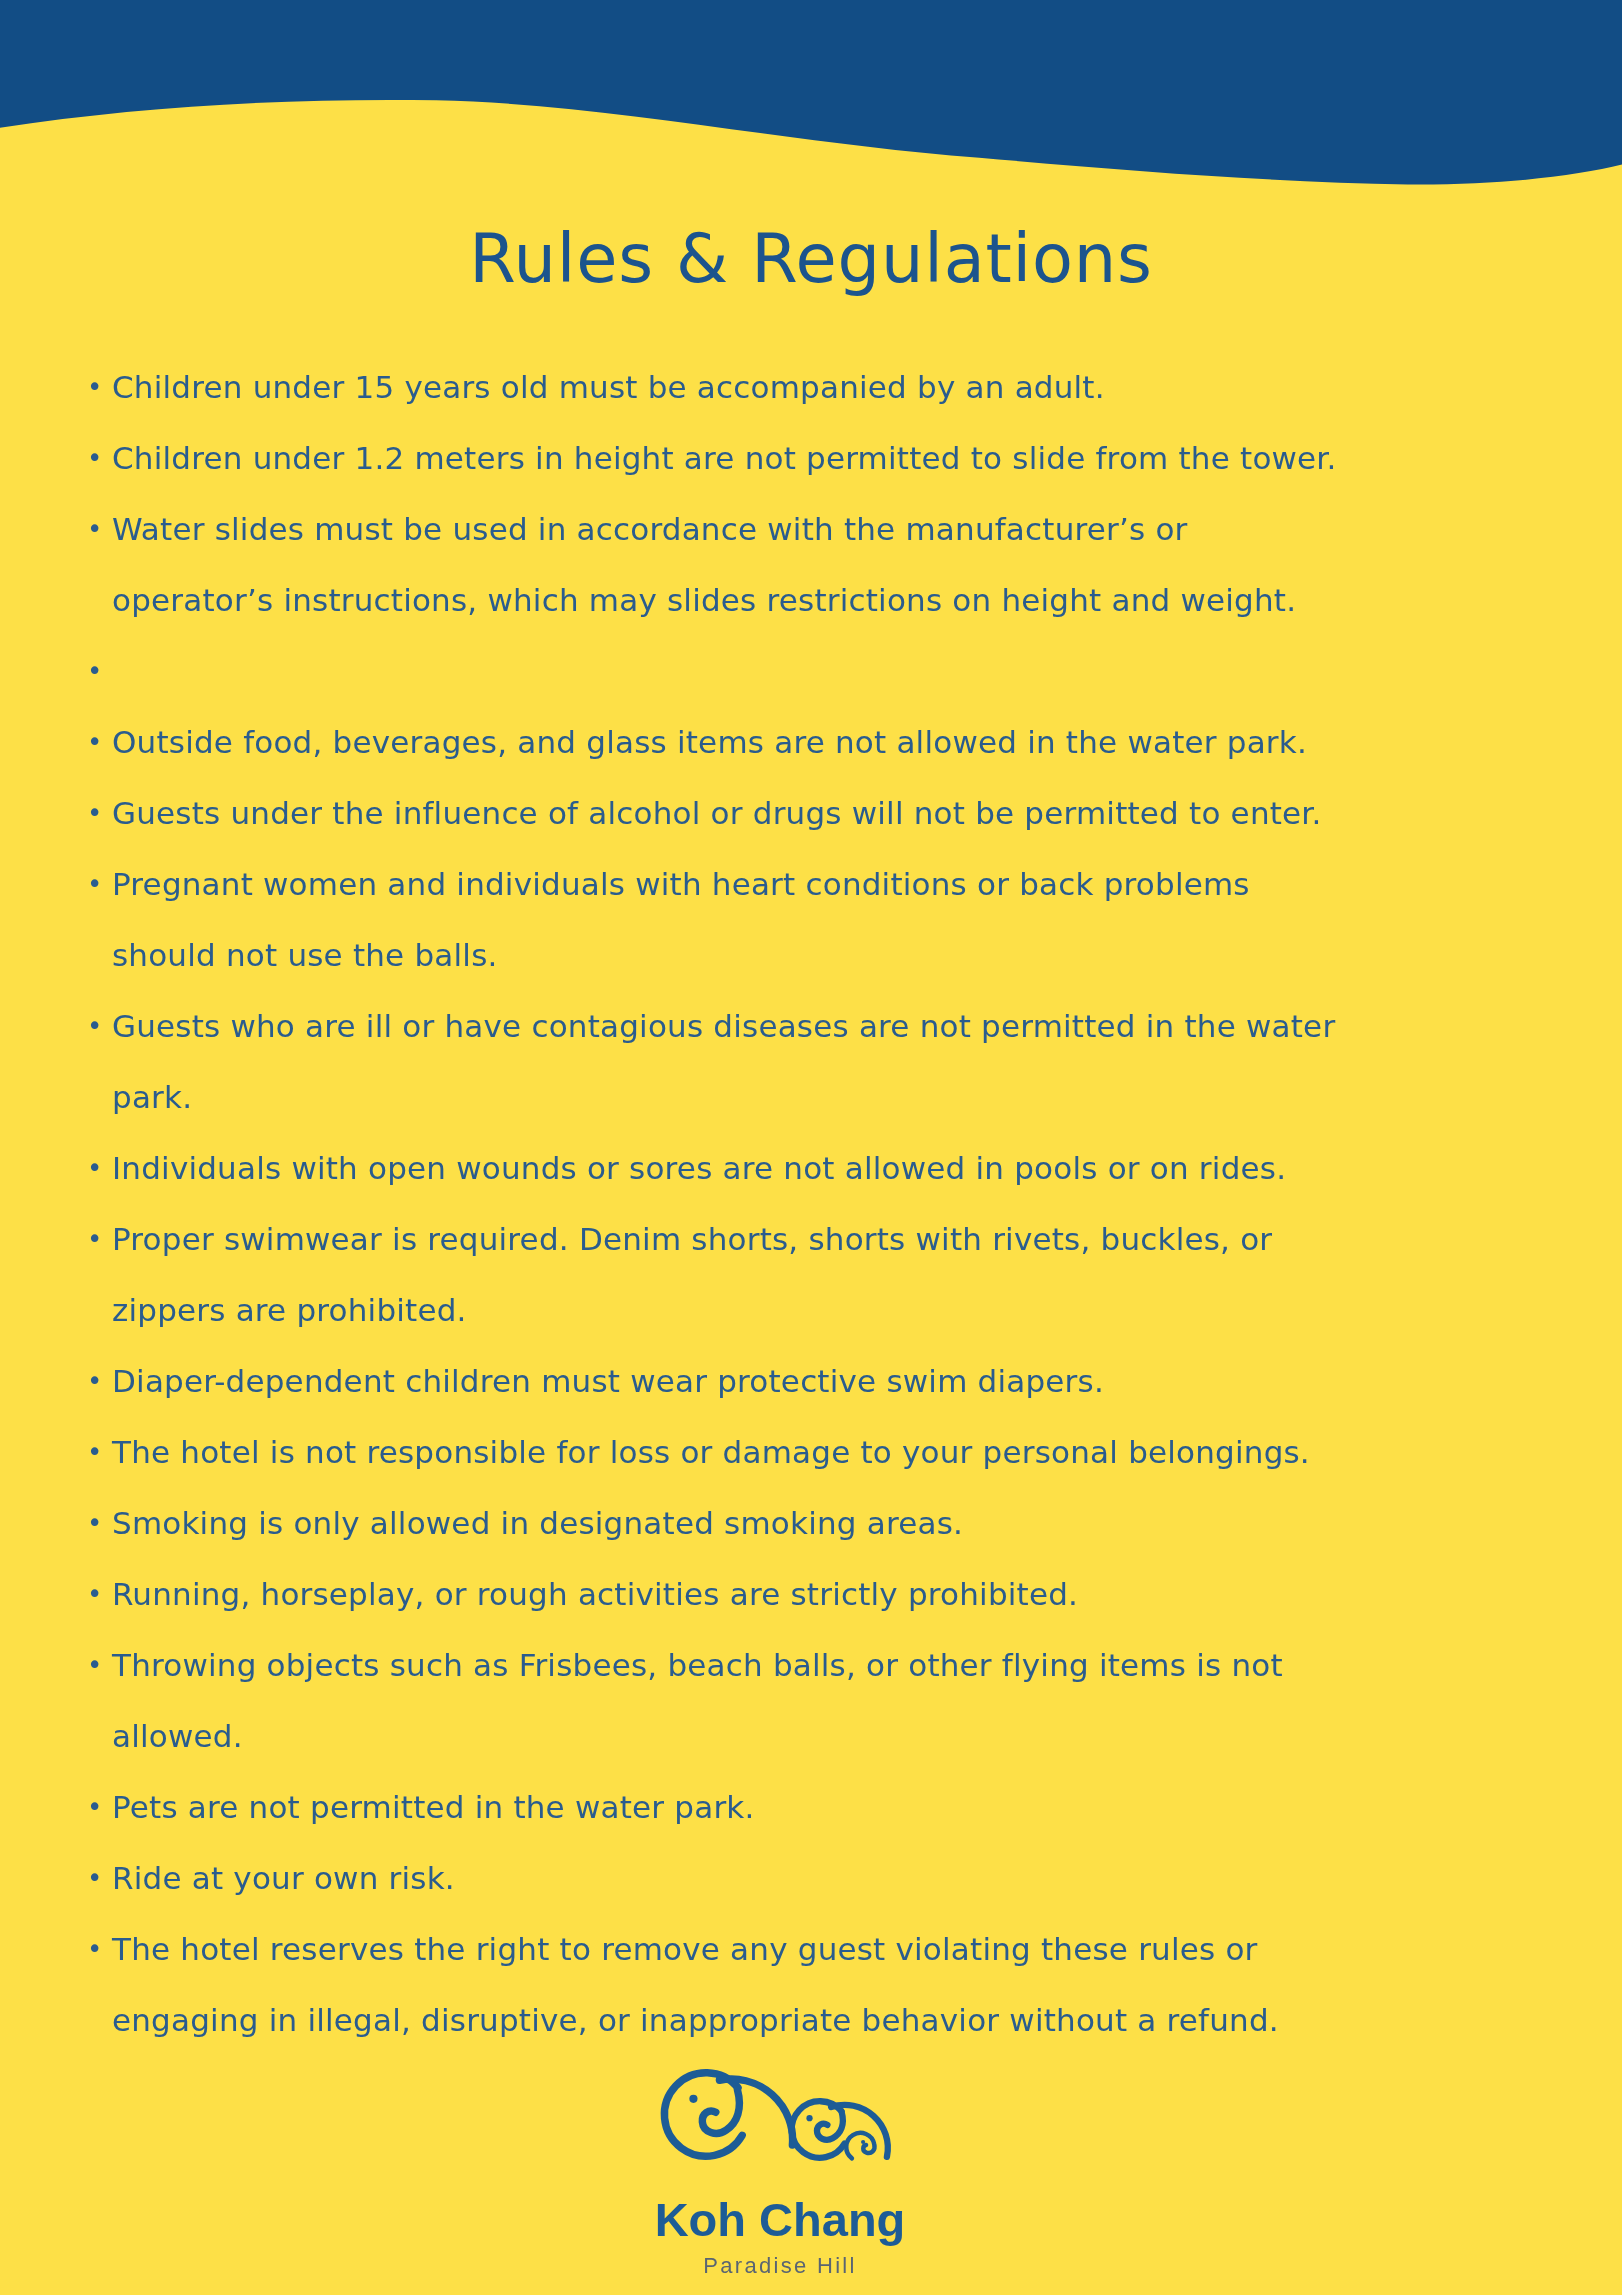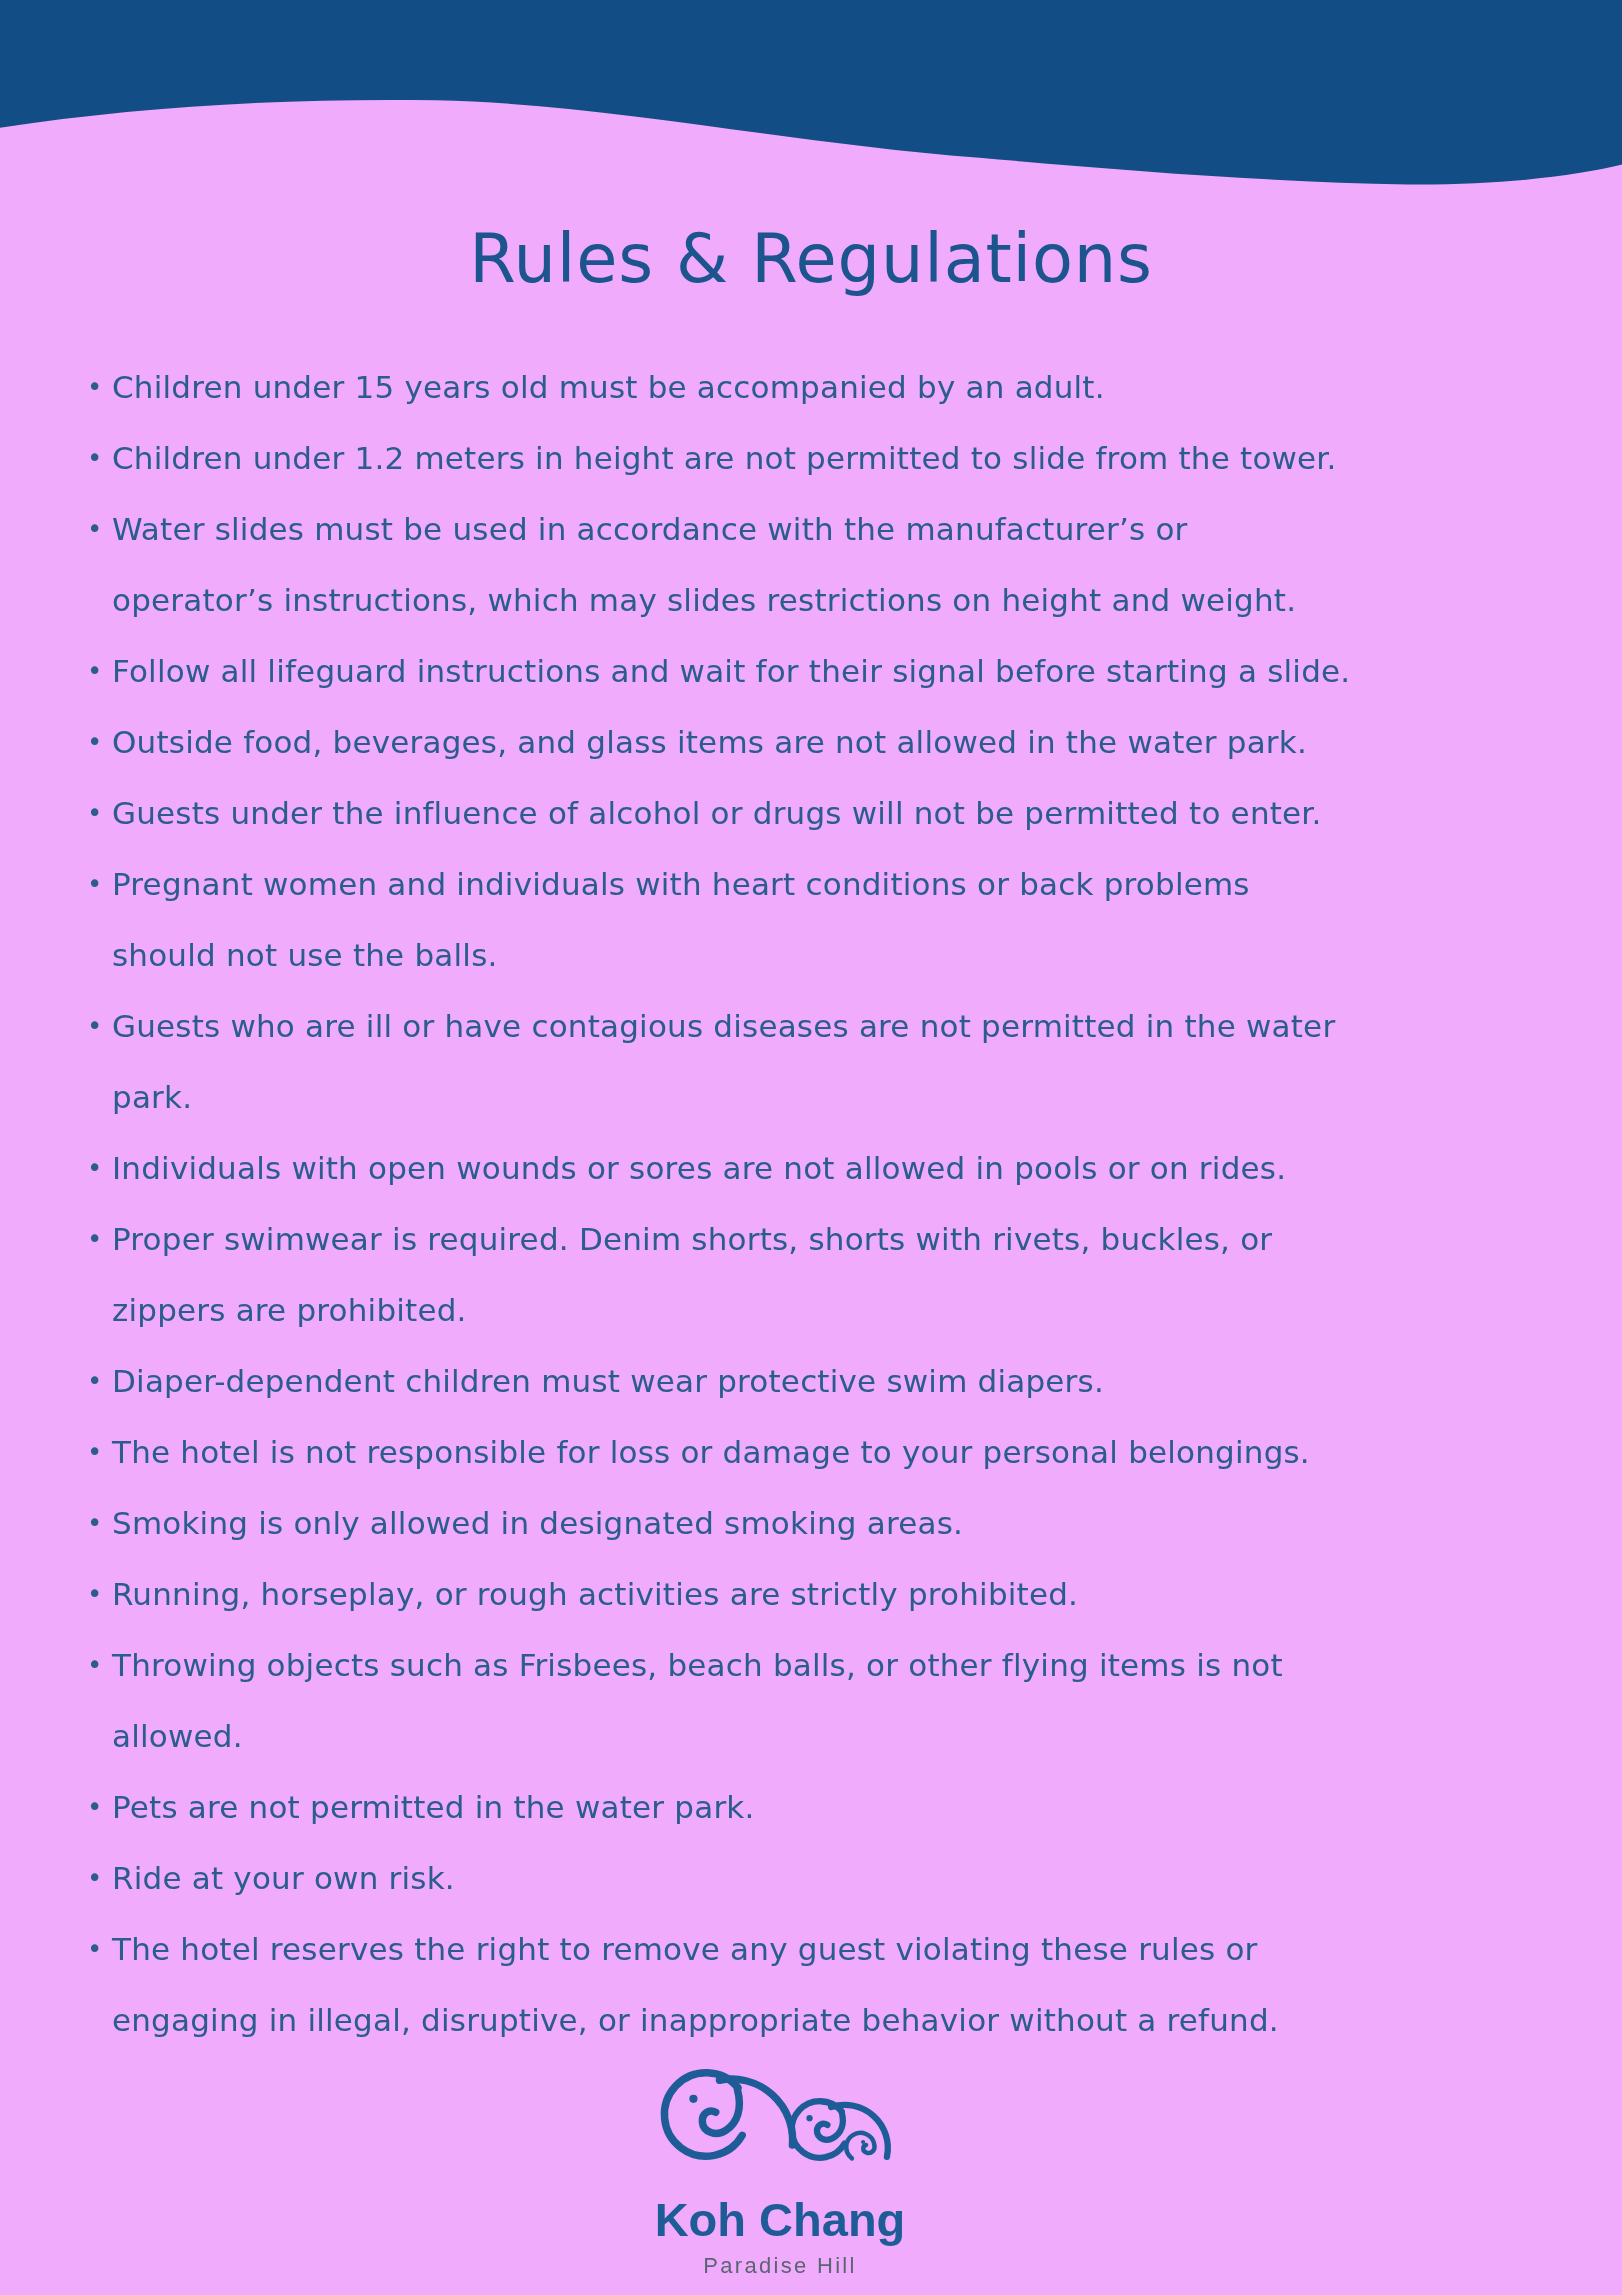--- a/index.html
+++ b/index.html
@@ -1,20 +1,20 @@
 <!DOCTYPE html>
 <html style="--header-blue: #124D85; --title-blue: #1C548D; --text-blue: #2A5C8E; --logo-blue: #1D5C96; --subtitle-gray: #5A6572;font-size:12.2px"><head>
 <meta charset="utf-8">
 <style>
   html, body { margin: 0; padding: 0; background: #ffffff; }
   .page {
     position: relative;
     width: 1622px;
     height: 2295px;
-    background: #f0abfc;
+    background: #fde047;
     overflow: hidden;
     font-family: "DejaVu Sans", "Liberation Sans", sans-serif;
   }
   
   .wave-wrap {
     position: absolute;
     top: 0; left: 0;
     width: 1622px;
     height: 245px;
   }
@@ -120,21 +120,20 @@
       </div>
     <div class="rule-line">
         <span class="bullet">•</span>
         <span class="rule-text">Water slides must be used in accordance with the manufacturer’s or</span>
       </div>
     <div class="rule-line cont">
         <span class="rule-text">operator’s instructions, which may slides restrictions on height and weight.</span>
       </div>
     <div class="rule-line">
         <span class="bullet">•</span>
-        <span class="rule-text">Follow all lifeguard instructions and wait for their signal before starting a slide.</span>
       </div>
     <div class="rule-line">
         <span class="bullet">•</span>
         <span class="rule-text">Outside food, beverages, and glass items are not allowed in the water park.</span>
       </div>
     <div class="rule-line">
         <span class="bullet">•</span>
         <span class="rule-text">Guests under the influence of alcohol or drugs will not be permitted to enter.</span>
       </div>
     <div class="rule-line">

